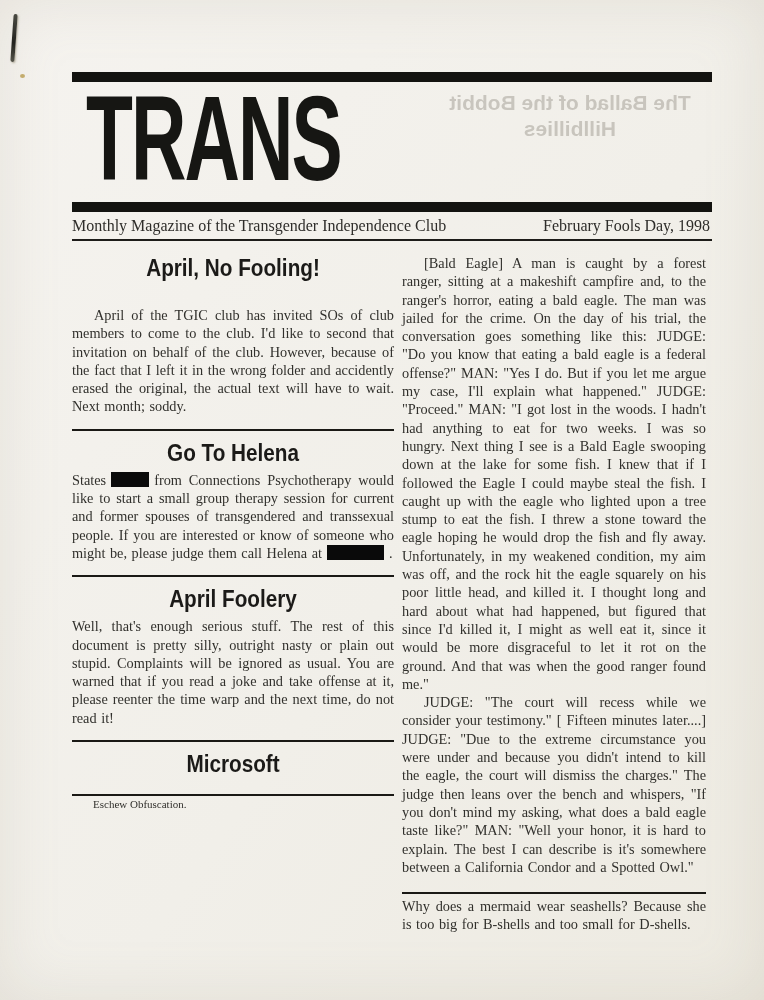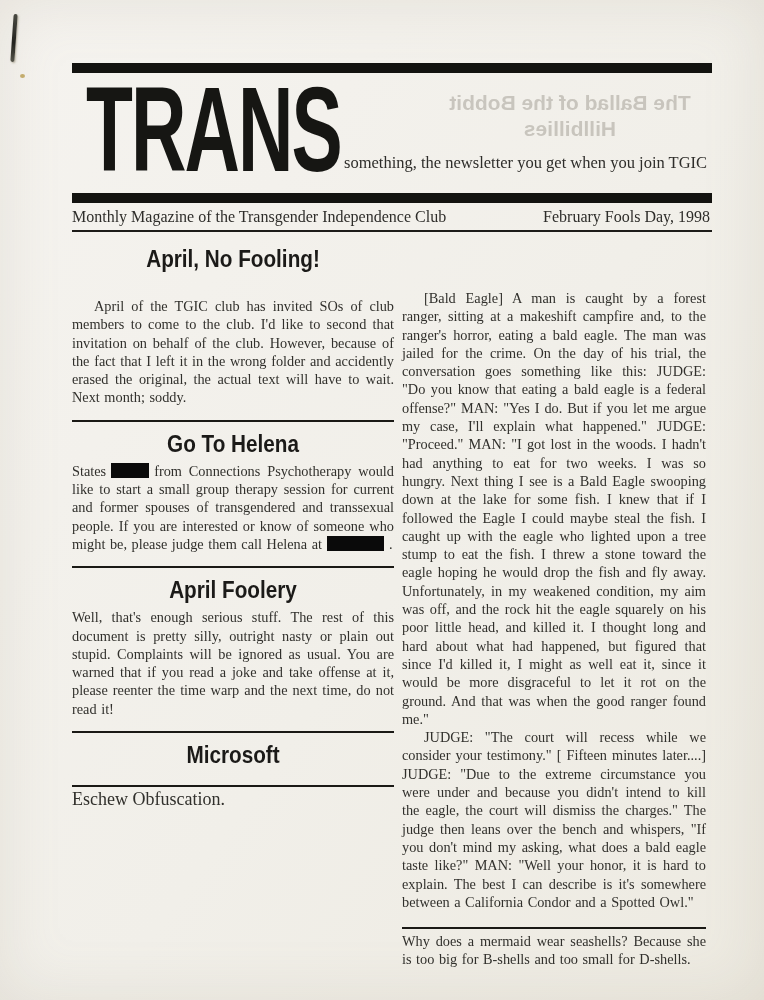--- a/index.html
+++ b/index.html
@@ -38,21 +38,21 @@
     font-weight: bold;
     font-size: 21px;
     line-height: 26px;
     color: #979288;
     opacity: 0.45;
     filter: blur(0.7px);
     user-select: none;
   }
   .content {
     position: absolute;
-    left: 72px; top: 8px;
+    left: 72px; top: 17px;
     width: 640px;
   }
   .bar { background: #131310; height: 10px; }
   .bar.top { margin-top: 55px; }
   .masthead { position: relative; height: 120px; }
   .trans-title {
     position: absolute; left: 14px; top: 6px;
     font-family: "Liberation Sans", sans-serif;
     font-weight: bold;
     font-size: 120px;
@@ -75,21 +75,21 @@
     font-size: 16px;
     color: #2e2d2a;
   }
   .thin-rule { border: 0; border-top: 2px solid #1d1c19; }
   .columns {
     display: flex;
     gap: 8px;
     margin-top: 13px;
   }
   .col-left  { width: 322px; }
-  .col-right { width: 304px; margin-top: 44px; }
+  .col-right { width: 304px; }
   .article-heading {
     font-family: "Liberation Sans", sans-serif;
     font-weight: bold;
     font-size: 23px;
     text-align: center;
     color: #1b1a18;
     transform: scaleX(0.9);
     white-space: nowrap;
   }
   .body-text {
@@ -107,21 +107,21 @@
   .redaction {
     display: inline-block;
     background: #0a0a0a;
     height: 15px;
     vertical-align: -2px;
     margin: 0 5px;
   }
   .redaction.r1 { width: 38px; }
   .redaction.r2 { width: 57px; }
   .footer-rule { border: 0; border-top: 2px solid #1a1915; margin: 16px 0 2px 0; }
-  .footer-note { font-size: 18px; color: #31302c; }
+  .footer-note { font-size: 11px; color: #31302c; margin-left: 21px; }
   .right-para + .right-para { margin-top: 0; }
   .joke-rule { border: 0; border-top: 2px solid #1a1915; margin: 16px 0 3px 0; }
 </style>
 </head>
 <body>
 
 <div class="page">
 
   <div class="staple"></div>
   <div class="staple-spot"></div>
@@ -130,21 +130,20 @@
     <div>The Ballad of the Bobbit</div>
     <div>Hillbillies</div>
   </div>
 
   <div class="content">
 
     <div class="bar top"></div>
 
     <div class="masthead">
       <div class="trans-title">TRANS</div>
-      <div class="tagline">something, the newsletter you get when you join TGIC</div>
     </div>
 
     <div class="bar"></div>
 
     <div class="subtitle-row">
       <span>Monthly Magazine of the Transgender Independence Club</span>
       <span>February Fools Day, 1998</span>
     </div>
 
     <hr class="thin-rule">

